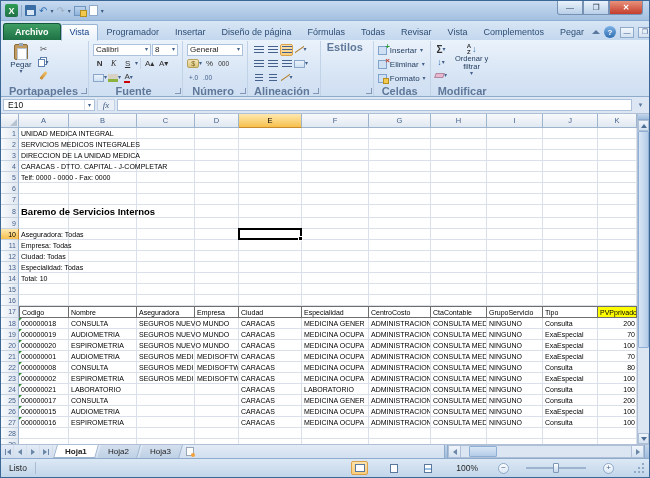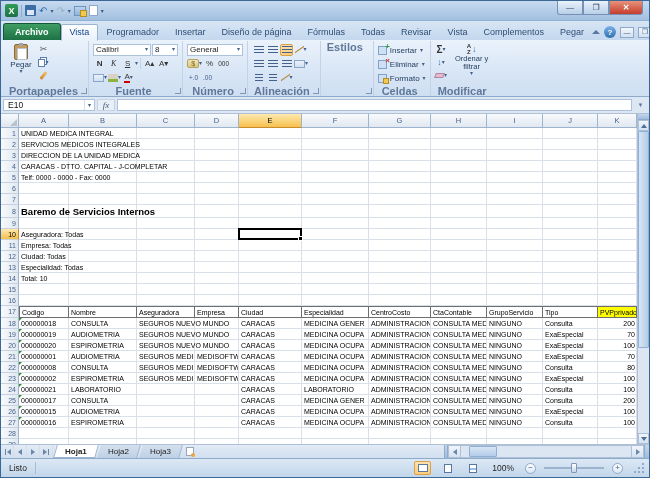--- a/index.html
+++ b/index.html
@@ -139,21 +139,21 @@
   .hsplitter{width:4px;background:linear-gradient(#c3d5ea,#9fbcdd);border-left:1px solid #8fabcc;border-right:1px solid #8fabcc;}
   .harrow{width:13px;display:flex;align-items:center;justify-content:center;background:linear-gradient(#f0f5fb,#d3e1f1);border:1px solid #aebfd6;}
   .htrack{width:170px;position:relative;background:#dce6f2;border-top:1px solid #aebfd6;border-bottom:1px solid #aebfd6;}
   .hthumb{position:absolute;top:0;bottom:0;left:8px;width:28px;background:linear-gradient(#d8e6f5,#b4cce8);border:1px solid #8fb0d4;border-radius:1px;}
   .hsplit2{width:5px;background:linear-gradient(#c3d5ea,#9fbcdd);border-left:1px solid #8fabcc;}
 
   
   .status{height:19px;background:linear-gradient(#dce8f5,#c2d6ea);border-top:1px solid #8fabcc;display:flex;align-items:center;font-size:8.5px;color:#1e1e1e;}
   .stmode{padding:0 8px;}
   .stdiv{width:1px;height:12px;background:#a9bcd4;}
-  .stright{margin-left:auto;display:flex;align-items:center;gap:8px;padding-right:3px;}
+  .stright{margin-left:auto;display:flex;align-items:center;gap:17px;padding-right:3px;}
   .viewbtn{width:17px;height:14px;display:flex;align-items:center;justify-content:center;border:1px solid transparent;}
   .viewbtn.on{background:linear-gradient(#fde3ae,#f9cd7c);border:1px solid #dba04a;border-radius:2px;}
   .vb-grid{width:10px;height:8px;border:1px solid #5a789e;background:linear-gradient(#fff,#fff),repeating-linear-gradient(to right,#9db4cf 0 1px,transparent 1px 3px),repeating-linear-gradient(to bottom,#9db4cf 0 1px,transparent 1px 3px);background-blend-mode:normal;}
   .vb-page{width:8px;height:9px;border:1px solid #5a789e;background:#fff;}
   .vb-break{width:8px;height:9px;border:1px solid #5a789e;background:linear-gradient(#fff 0 3px,#9cc1e8 3px 5px,#fff 5px);}
   .zoomlbl{font-size:8.5px;color:#1e1e1e;padding:0 3px;}
   .zbtn{width:11px;height:11px;border-radius:50%;border:1px solid #8fa9c8;background:linear-gradient(#fdfeff,#dbe7f4);display:flex;align-items:center;justify-content:center;font-size:8px;color:#44618c;line-height:8px;}
   .ztrack{width:60px;height:2px;background:#9db4cf;position:relative;}
   .znotch{position:absolute;left:50%;top:-2px;width:1px;height:6px;background:#7f97b5;}
   .zthumb{position:absolute;left:27px;top:-4px;width:6px;height:10px;background:linear-gradient(#fdfeff,#c6d8ec);border:1px solid #7f97b5;border-radius:1px;}

